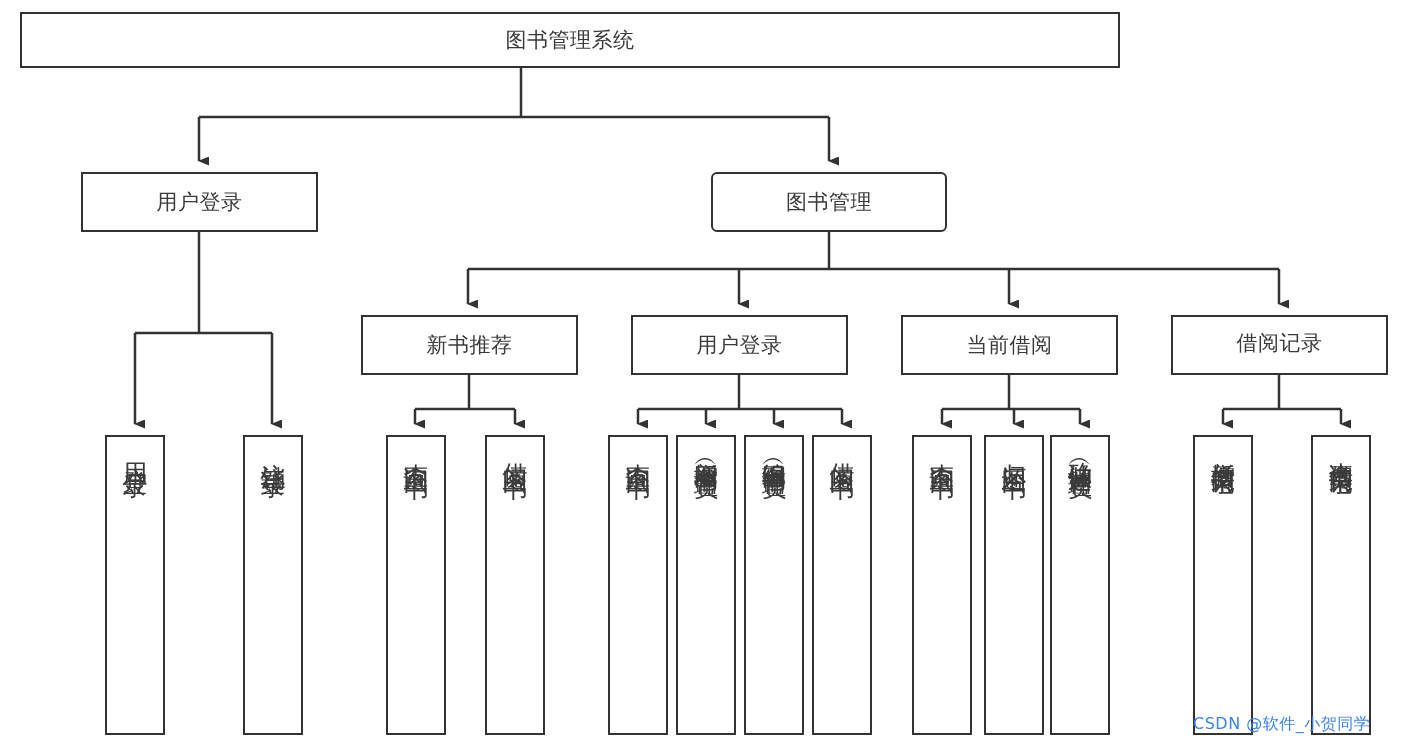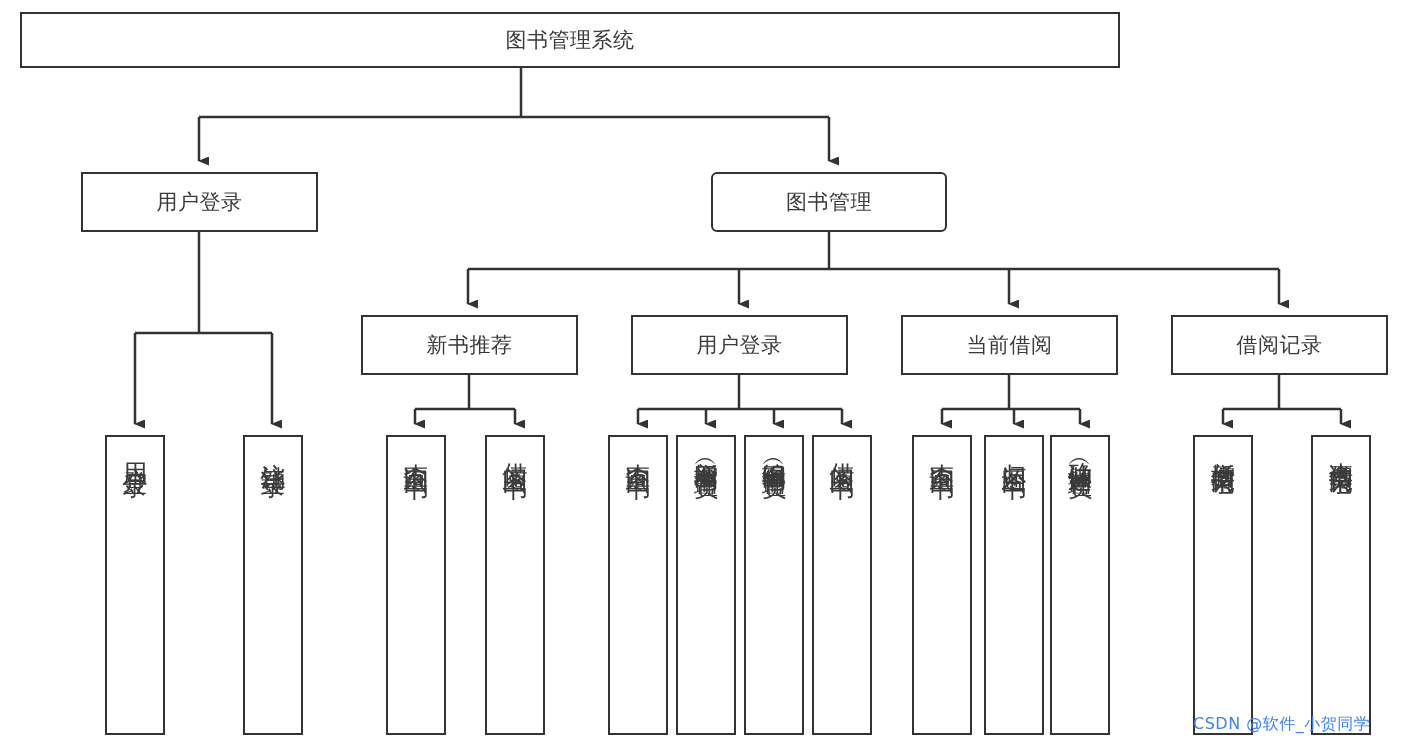--- a/index.html
+++ b/index.html
@@ -139,21 +139,21 @@
 
   <div class="node horiz" style="left: 361px; top: 315px; width: 217px; height: 60px;">
     <span class="lbl">新书推荐</span>
   </div>
   <div class="node horiz" style="left: 631px; top: 315px; width: 217px; height: 60px;">
     <span class="lbl">用户登录</span>
   </div>
   <div class="node horiz" style="left: 901px; top: 315px; width: 217px; height: 60px;">
     <span class="lbl">当前借阅</span>
   </div>
-  <div class="node horiz" style="left: 1171px; top: 315px; width: 217px; height: 60px;">
+  <div class="node horiz" style="left: 1171px; top: 315px; width: 217px; height: 60px; font-family: Liberation Mono, monospace;">
     <span class="lbl">借阅记录</span>
   </div>
 
   <div class="node vert" style="left: 105px; top: 435px; width: 60px; height: 300px;">
     <span class="lbl">用户登录</span>
   </div>
   <div class="node vert" style="left: 243px; top: 435px; width: 60px; height: 300px;">
     <span class="lbl">注销登录</span>
   </div>
   <div class="node vert" style="left: 386px; top: 435px; width: 60px; height: 300px;">

